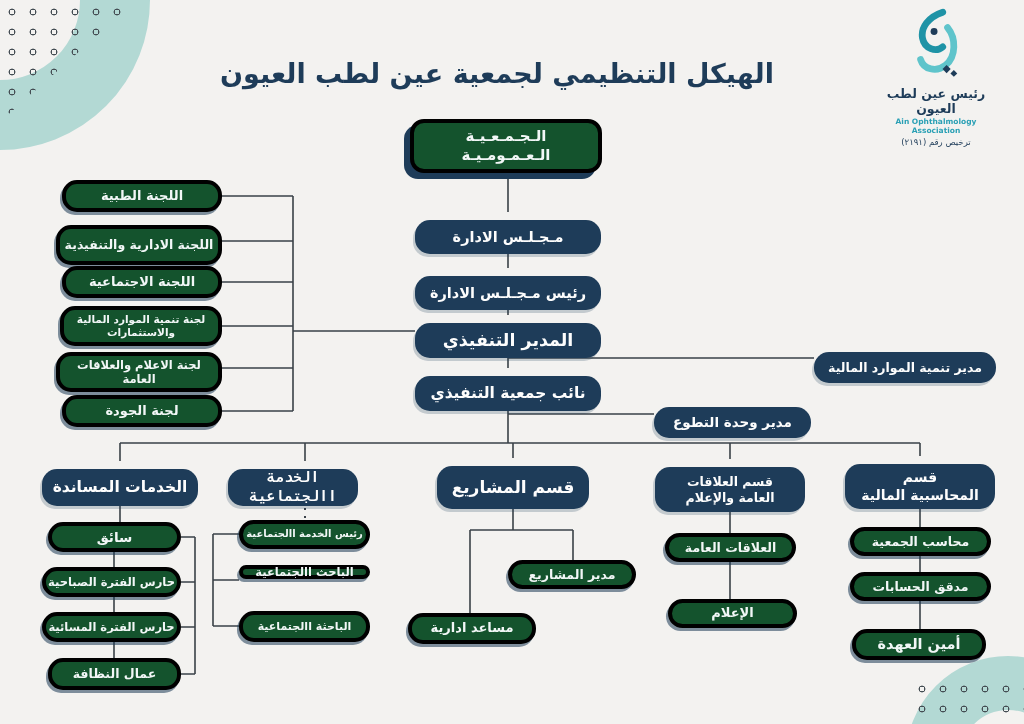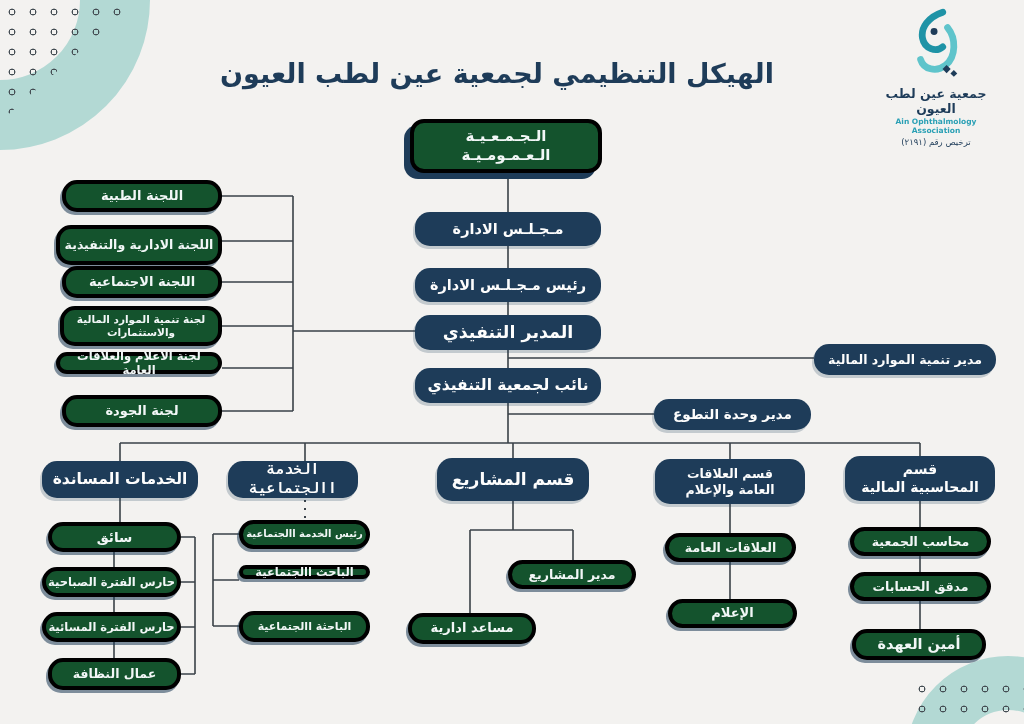--- a/index.html
+++ b/index.html
@@ -15,21 +15,21 @@
          font-size:27px;font-weight:bold;color:#1e3c59;letter-spacing:.5px;}
   .logo{position:absolute;left:872px;top:8px;width:128px;text-align:center;color:#1e3c59;}
   .logo-ar{font-size:12.5px;font-weight:bold;margin-top:2px;}
   .logo-en{font-size:7.5px;font-weight:bold;color:#2aa0b5;margin-top:1px;}
   .logo-lic{font-size:8.5px;margin-top:2px;}
   .box{position:absolute;display:flex;align-items:center;justify-content:center;
        text-align:center;font-weight:bold;white-space:pre-line;line-height:1.25;
        border-radius:15px;box-sizing:border-box;}
   .teal{background:#14532d;border:4px solid #000000;color:#f2f7f7;
         box-shadow:-2px 3px 0 rgba(28,58,85,.55);}
-  .navy{background:#1e3c59;color:#fdfdfd;box-shadow:-2px 3px 0 rgba(28,58,85,.22);}
+  .navy{background:#1e3c59;color:#fdfdfd;box-shadow:-2px 3px 0 rgba(28,58,85,.22);margin-top:8px;}
   .root{border-radius:14px;box-shadow:-6px 6px 0 #1e3c59;font-size:15px;letter-spacing:1px;}
 </style>
 </head>
 <body>
 
 <div class="canvas">
 
   <svg class="layer" width="1024" height="724">
     <circle cx="0" cy="0" r="115" fill="none" stroke="#b3d9d4" stroke-width="70"></circle>
     <circle cx="1008" cy="758" r="75" fill="none" stroke="#b3d9d4" stroke-width="54"></circle>
@@ -54,39 +54,39 @@
   <h1 class="title">الهيكل التنظيمي لجمعية عين لطب العيون</h1>
 
   <div class="logo">
     <svg viewBox="0 0 56 74" width="54" height="72">
       <path d="M35 4 C20 9 12 20 14 31 C16 42 28 46 35 40" fill="none" stroke="#1f93a6" stroke-width="7" stroke-linecap="round"></path>
       <path d="M40 20 C49 31 49 50 38 59 C28 67 15 63 12 53" fill="none" stroke="#5fc4cb" stroke-width="7" stroke-linecap="round"></path>
       <circle cx="26" cy="24" r="3.6" fill="#1e3c59"></circle>
       <rect x="36" y="60" width="6" height="6" transform="rotate(45 39 63)" fill="#1e3c59"></rect>
       <rect x="44" y="65" width="5" height="5" transform="rotate(45 46.5 67.5)" fill="#1e3c59"></rect>
     </svg>
-    <div class="logo-ar">جمعية عين لطب العيون</div>
+    <div class="logo-ar">رئيس عين لطب العيون</div>
     <div class="logo-en">Ain Ophthalmology Association</div>
     <div class="logo-lic">ترخيص رقم (٢١٩١)</div>
   </div>
 
   <div class="box teal root" style="left:410px;top:119px;width:192px;height:54px;">الـجـمـعـيـة
 الـعـمـومـيـة</div>
 
   <div class="box navy" style="left:415px;top:212px;width:186px;height:34px;font-size:14.5px;">مـجـلـس الادارة</div>
   <div class="box navy" style="left:415px;top:268px;width:186px;height:34px;font-size:14.5px;">رئيس مـجـلـس الادارة</div>
   <div class="box navy" style="left:415px;top:315px;width:186px;height:35px;font-size:17.5px;">المدير التنفيذي</div>
-  <div class="box navy" style="left:415px;top:368px;width:186px;height:35px;font-size:15.5px;">نائب لجمعية التنفيذي</div>
+  <div class="box navy" style="left:415px;top:368px;width:186px;height:35px;font-size:15.5px;">نائب جمعية التنفيذي</div>
 
   <div class="box teal" style="left:62px;top:180px;width:160px;height:32px;font-size:13px;">اللجنة الطبية</div>
   <div class="box teal" style="left:56px;top:225px;width:166px;height:40px;font-size:12.5px;">اللجنة الادارية والتنفيذية</div>
   <div class="box teal" style="left:62px;top:266px;width:160px;height:32px;font-size:13px;">اللجنة الاجتماعية</div>
   <div class="box teal" style="left:60px;top:306px;width:162px;height:40px;font-size:10.5px;">لجنة تنمية الموارد المالية
 والاستثمارات</div>
-  <div class="box teal" style="left:56px;top:352px;width:166px;height:22px;font-size:11.5px;">لجنة الاعلام والعلاقات العامة</div>
+  <div class="box teal" style="left:56px;top:352px;width:166px;height:40px;font-size:11.5px;">لجنة الاعلام والعلاقات العامة</div>
   <div class="box teal" style="left:62px;top:395px;width:160px;height:32px;font-size:13px;">لجنة الجودة</div>
 
   <div class="box navy" style="left:814px;top:344px;width:182px;height:31px;font-size:12.5px;">مدير تنمية الموارد المالية</div>
   <div class="box navy" style="left:654px;top:399px;width:157px;height:31px;font-size:13.5px;">مدير وحدة التطوع</div>
 
   <div class="box navy" style="left:42px;top:461px;width:156px;height:37px;font-size:15.5px;">الخدمات المساندة</div>
   <div class="box navy" style="left:228px;top:461px;width:130px;height:37px;font-size:14.5px;font-family:Liberation Mono, monospace;">الخدمة االجتماعية</div>
   <div class="box navy" style="left:437px;top:458px;width:152px;height:43px;font-size:17px;">قسم المشاريع</div>
   <div class="box navy" style="left:655px;top:459px;width:150px;height:45px;font-size:12.5px;">قسم العلاقات
 العامة والإعلام</div>

